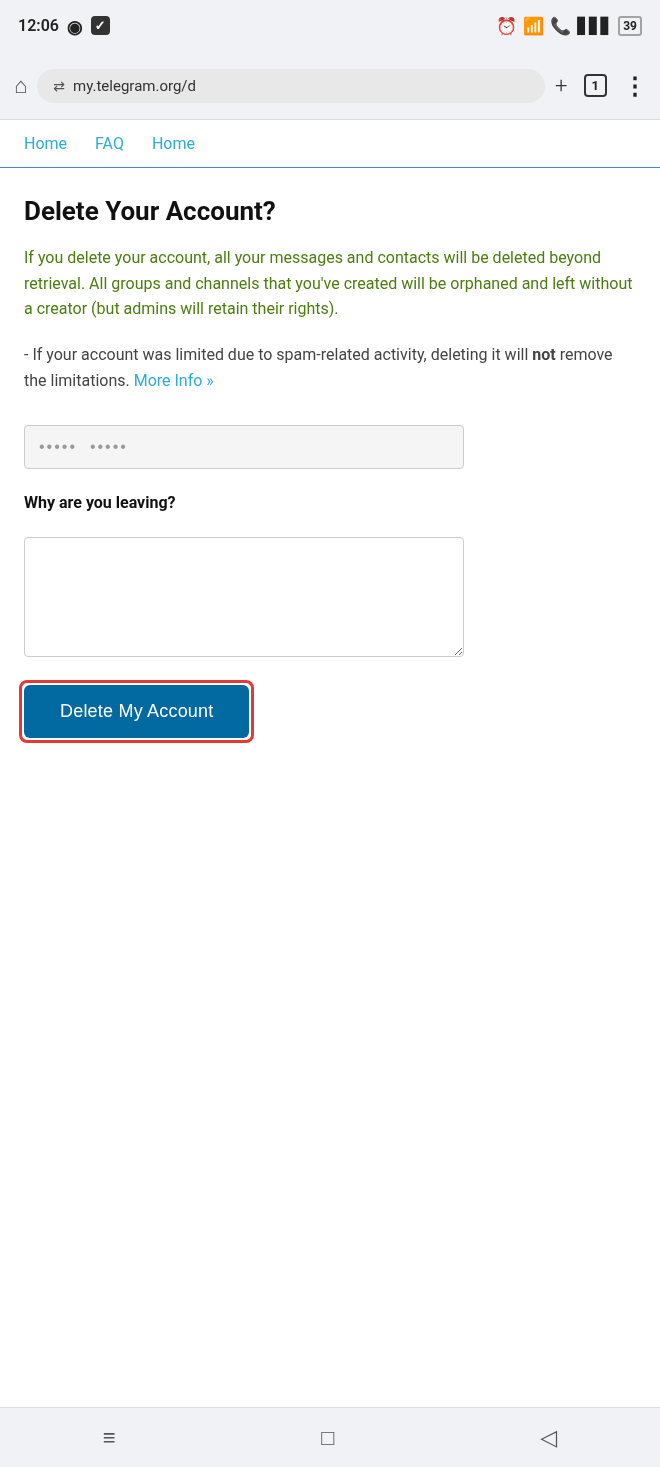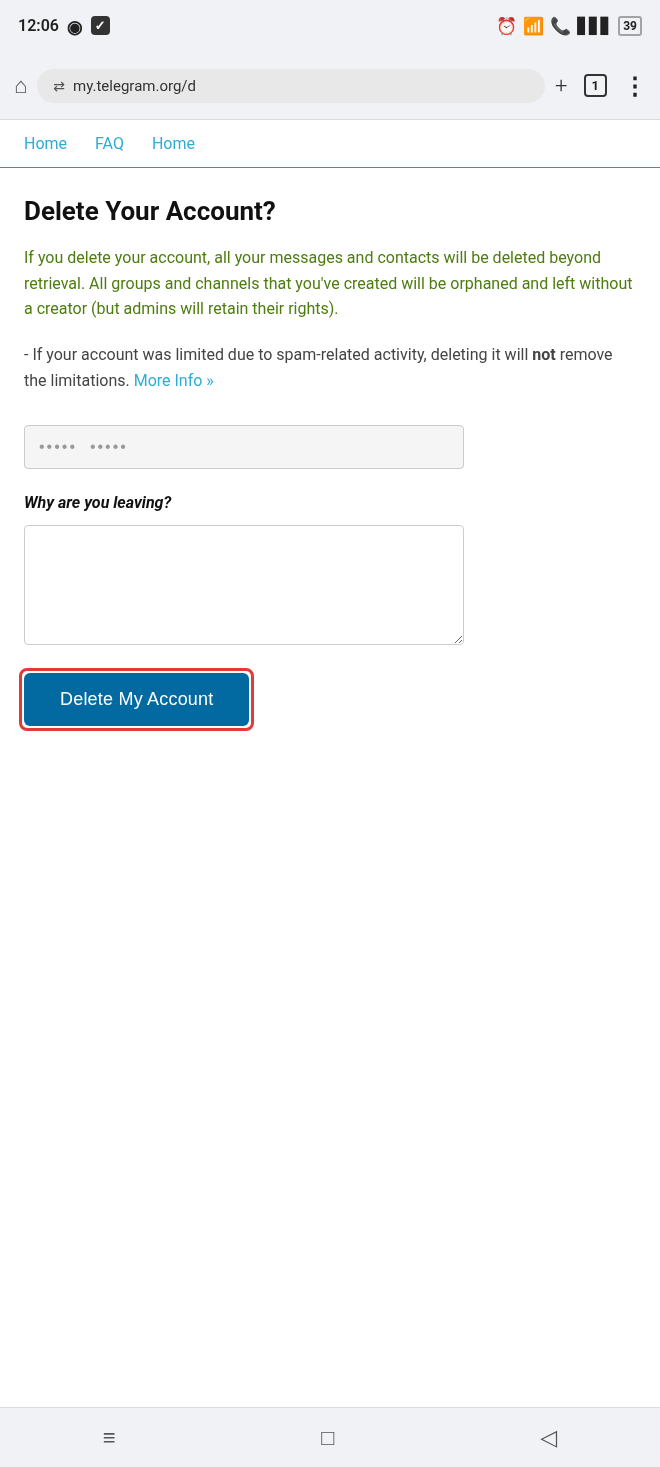--- a/index.html
+++ b/index.html
@@ -184,22 +184,21 @@
       font-size: 16px;
       background: #f5f5f5;
       color: #999;
       margin-bottom: 24px;
     }
 
     .reason-label {
       font-size: 16px;
       font-weight: 700;
       color: #111;
-      margin-bottom: 13px;
-      font-style: italic;
+      margin-bottom: 25px;
     }
 
     .reason-textarea {
       width: 100%;
       max-width: 440px;
       height: 120px;
       padding: 12px 14px;
       border: 1px solid #ccc;
       border-radius: 4px;
       font-size: 16px;

